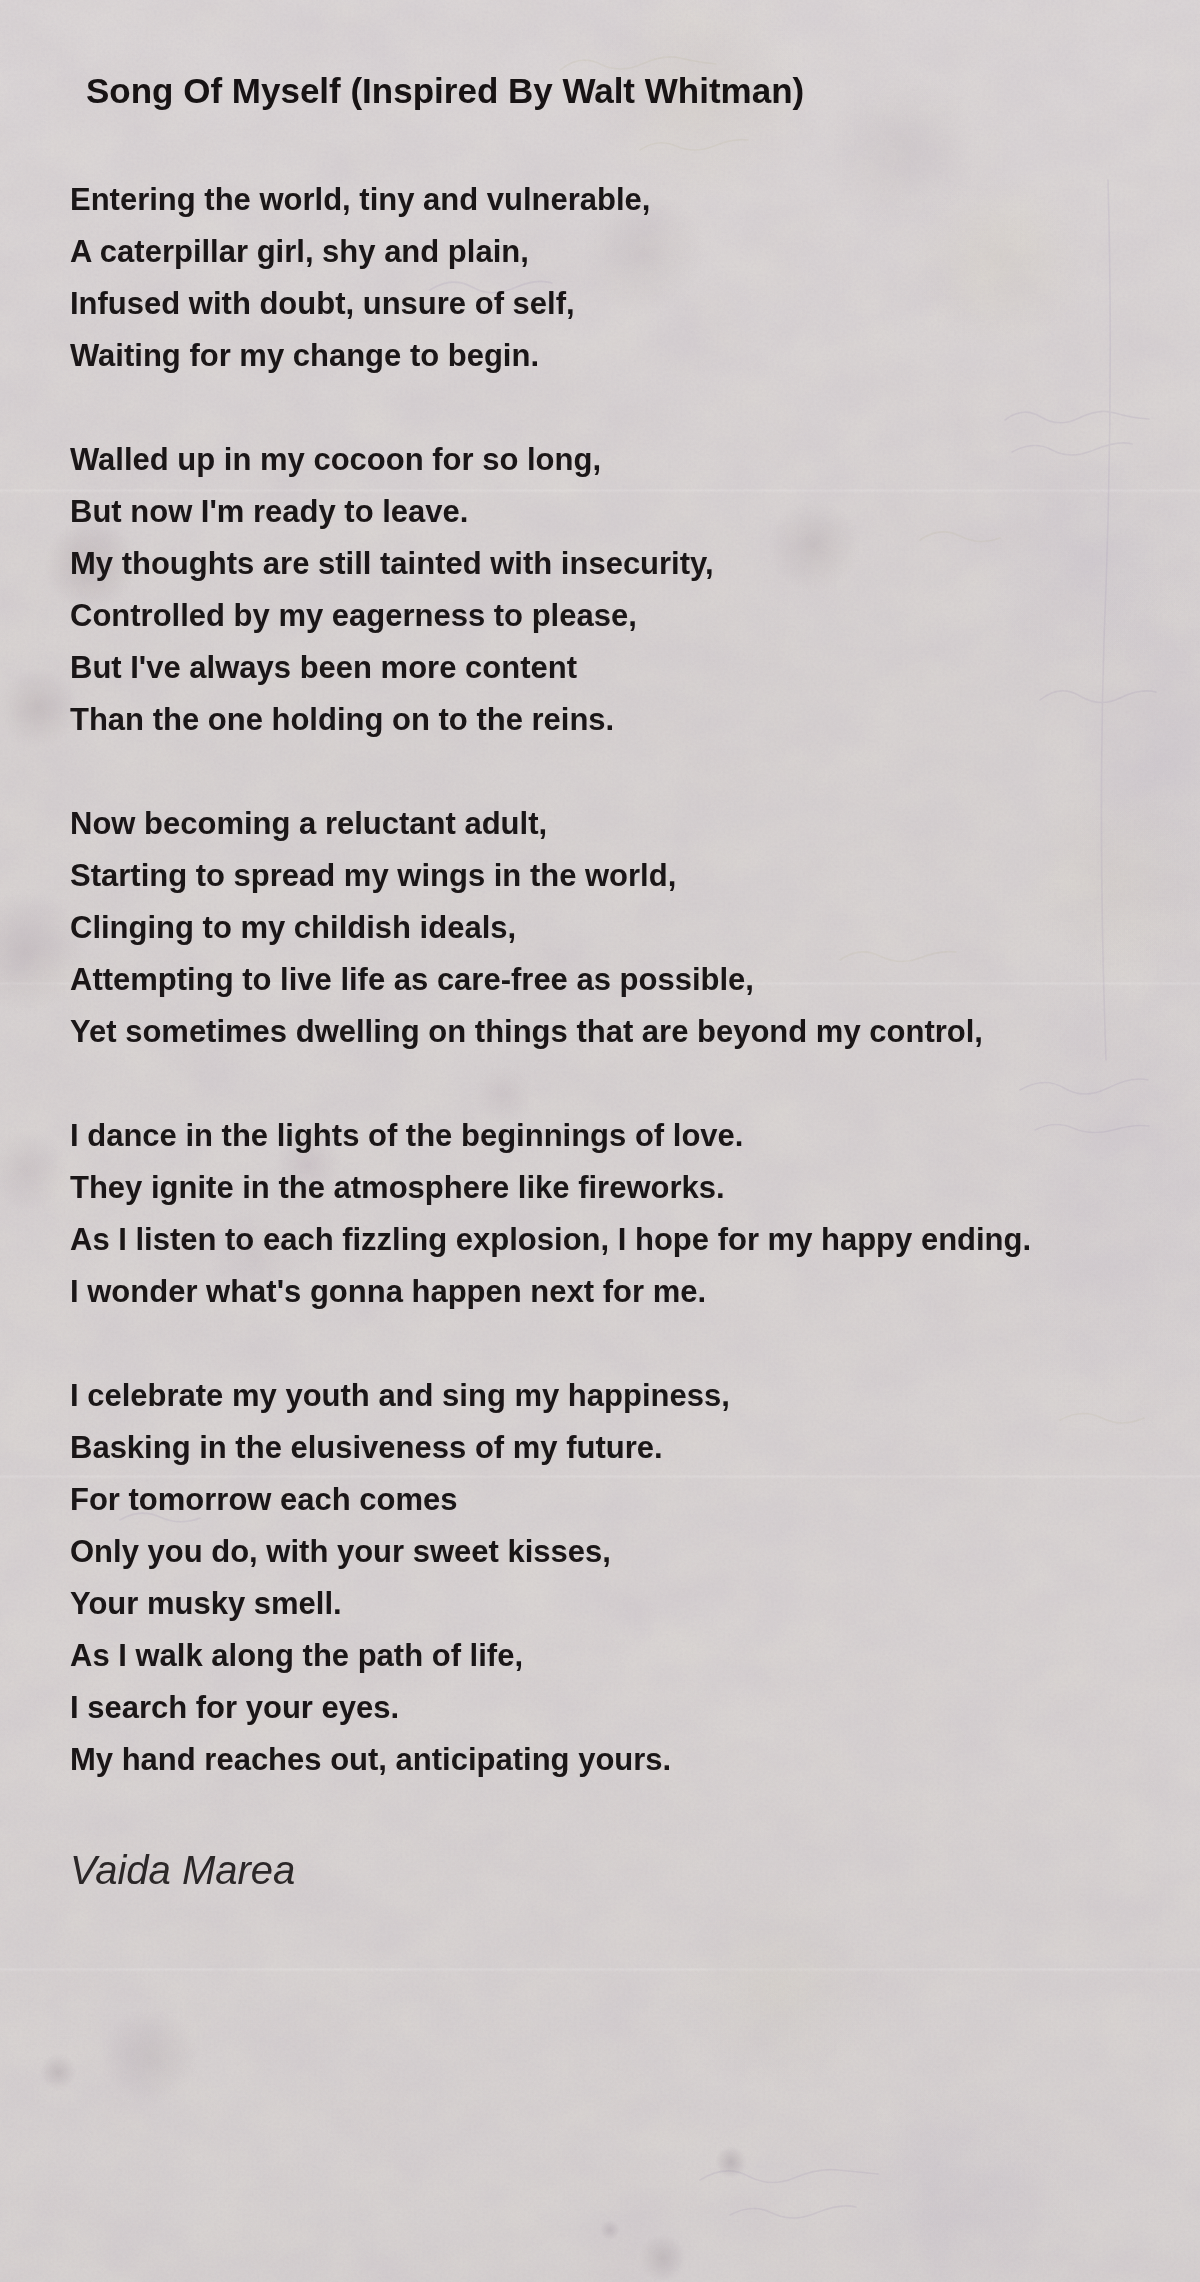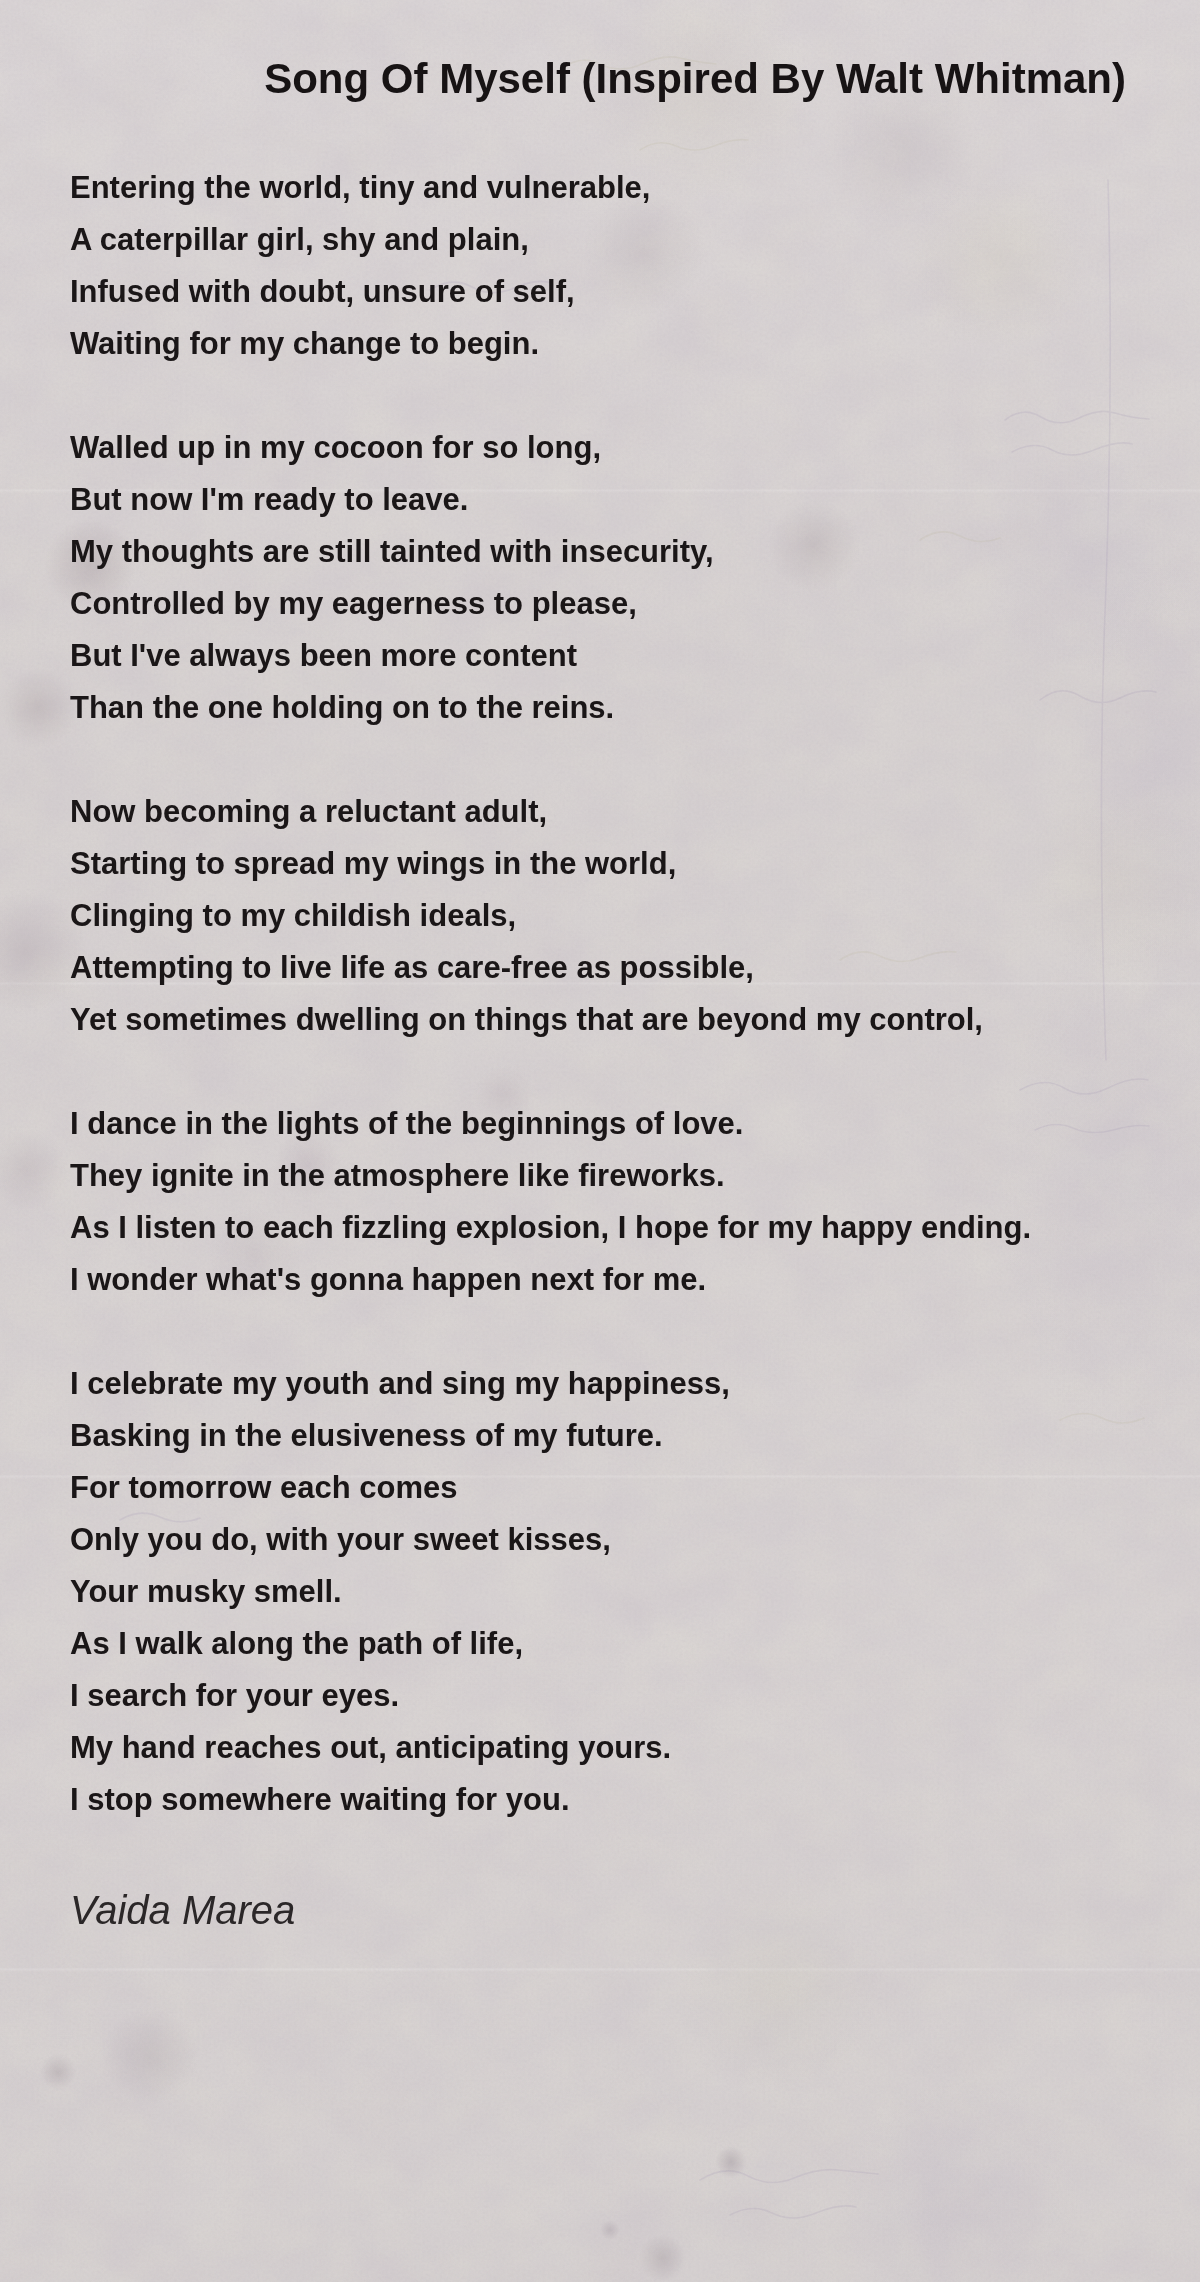--- a/index.html
+++ b/index.html
@@ -42,24 +42,23 @@
   .texture {
     position: absolute; left: 0; top: 0;
     width: 1200px; height: 2282px;
     pointer-events: none;
   }
   .content {
     position: relative; z-index: 1;
     padding: 50px 70px 0 70px;
   }
   .title {
-    margin: 4px;
-    font-size: 42px; line-height: 50px; font-weight: bold;
+    margin: 16px;
+    font-size: 35px; line-height: 50px; font-weight: bold;
     color: #171314;
-    text-align: right;
   }
   .poem { margin-top: 58px; }
   .stanza { margin: 0; }
   .stanza + .stanza { margin-top: 52px; }
   .line {
     margin: 0;
     font-size: 31px; line-height: 52px; font-weight: bold;
     color: #1a1617;
     white-space: nowrap;
   }
@@ -147,19 +146,18 @@
       </div>
       <div class="stanza">
         <p class="line">I celebrate my youth and sing my happiness,</p>
         <p class="line">Basking in the elusiveness of my future.</p>
         <p class="line">For tomorrow each comes</p>
         <p class="line">Only you do, with your sweet kisses,</p>
         <p class="line">Your musky smell.</p>
         <p class="line">As I walk along the path of life,</p>
         <p class="line">I search for your eyes.</p>
         <p class="line">My hand reaches out, anticipating yours.</p>
-        <p class="line">I stop somewhere waiting for you.</p>
       </div>
     </div>
 
     <div class="signature">Vaida Marea</div>
   </div>
 </div>
 
 </body></html>

